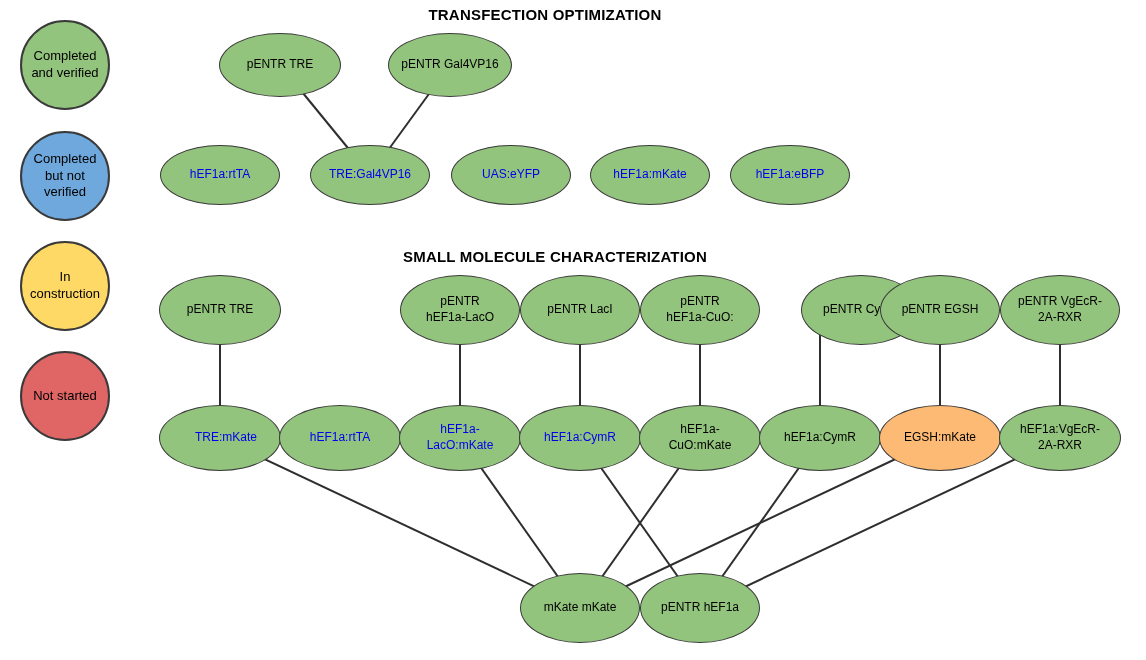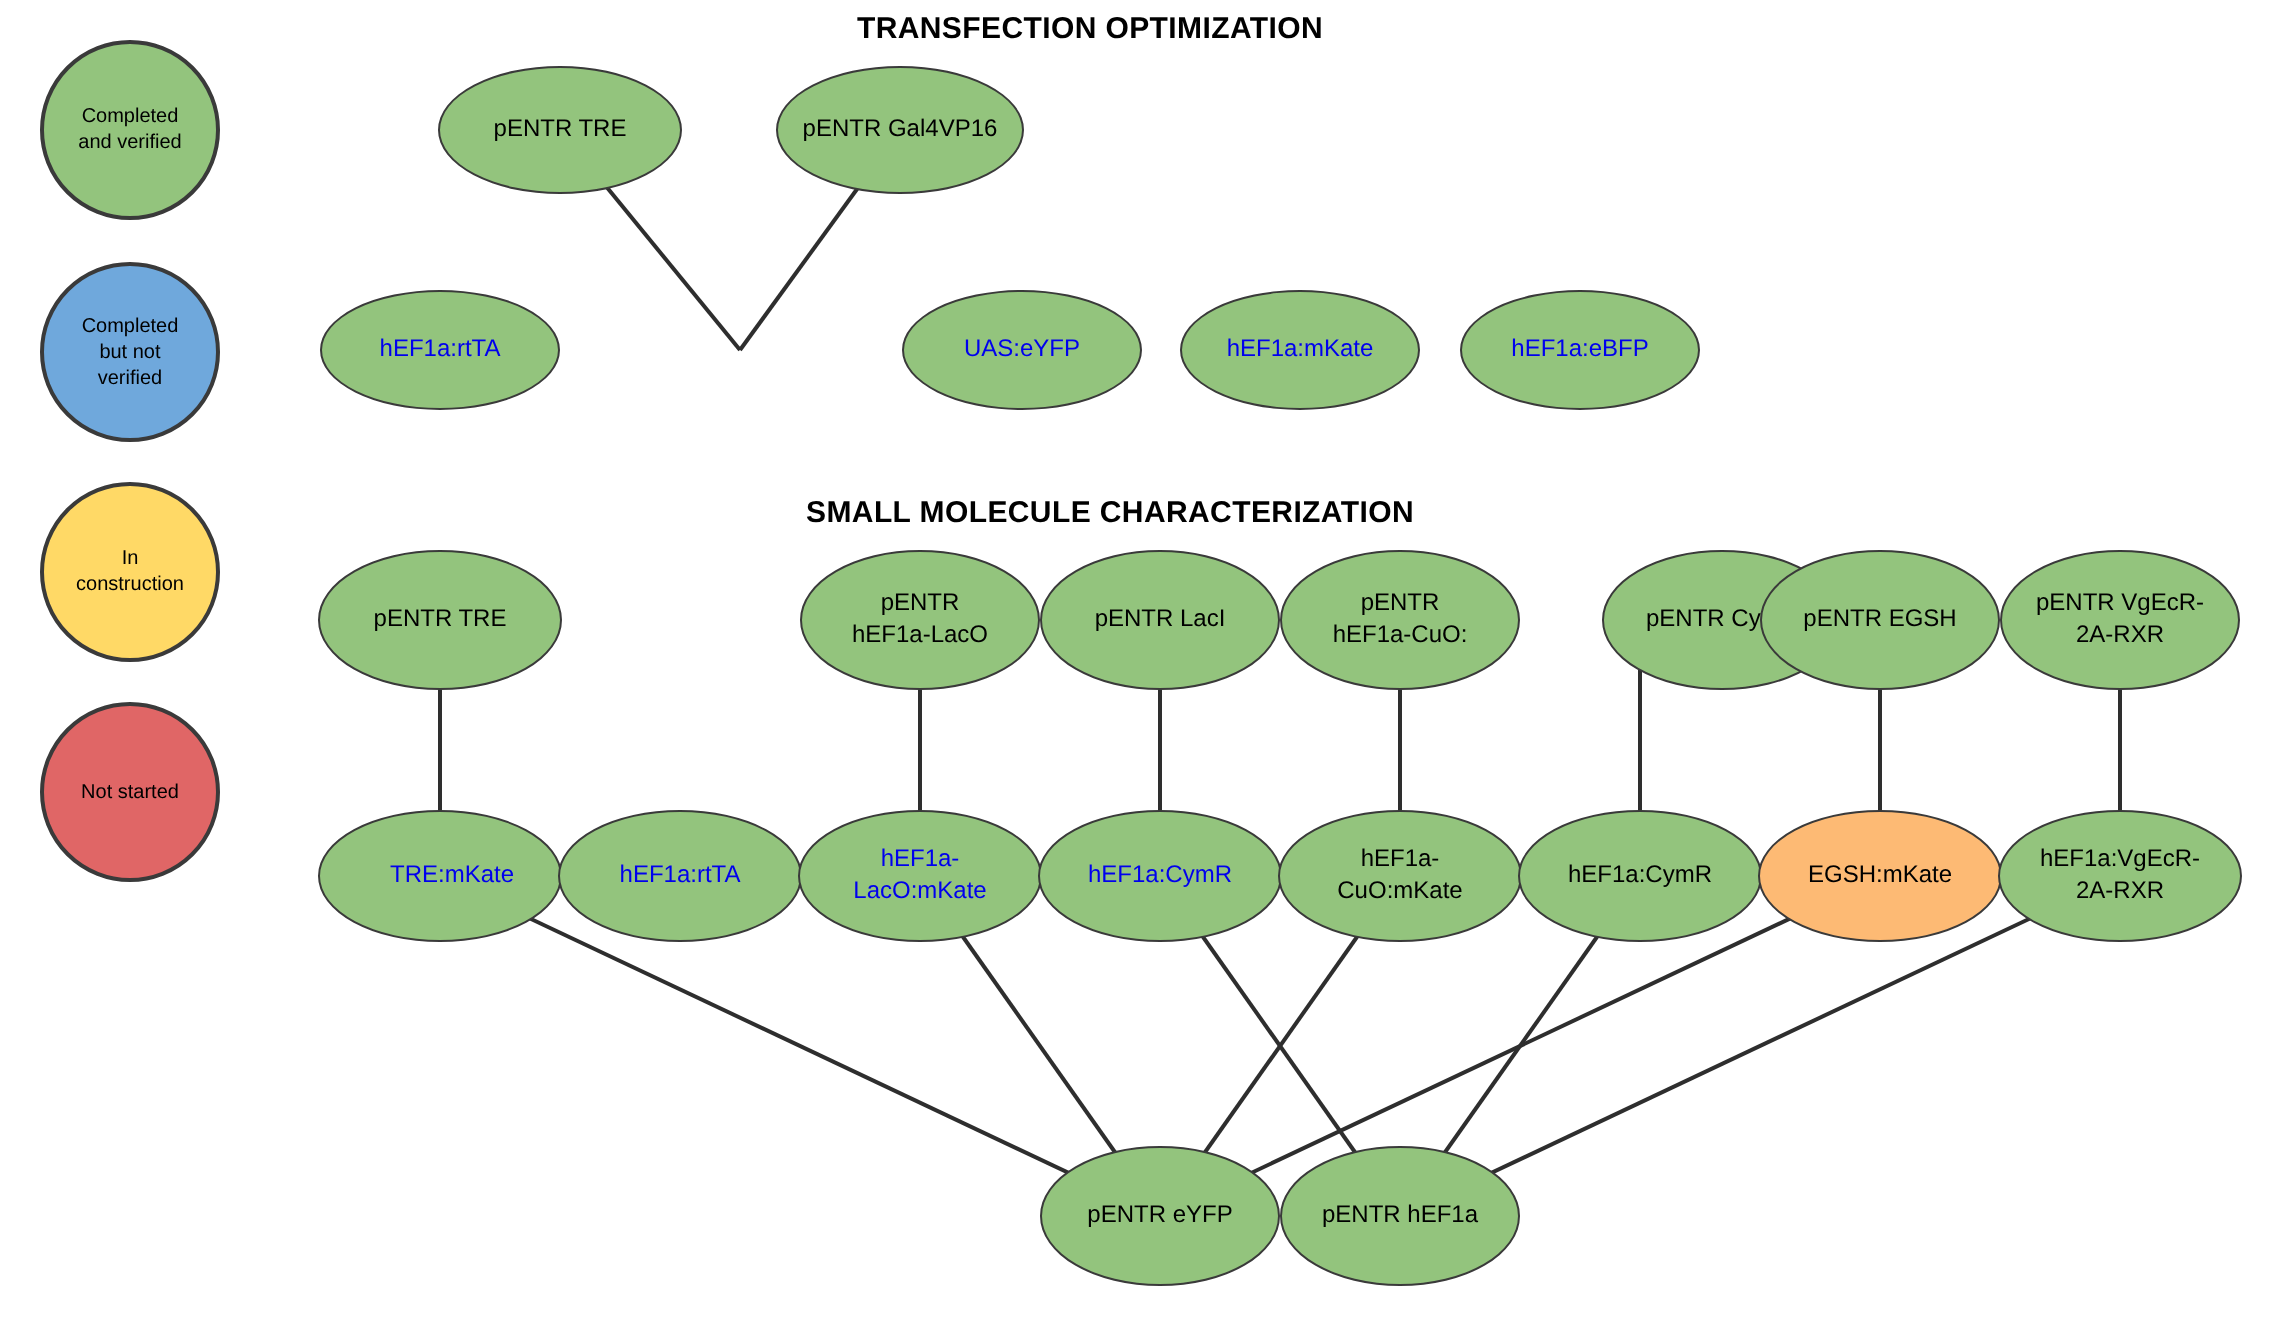--- a/index.html
+++ b/index.html
@@ -10,21 +10,21 @@
     position: absolute; box-sizing: border-box; border-radius: 50%;
     border: 1.6px solid #3a3a3a; display: flex; align-items: center; justify-content: center;
     text-align: center; font-size: 12px; line-height: 1.3; color: #000000;
     white-space: pre-line; pointer-events: auto;
   }
   .node .node-label { white-space: pre-line; }
   .node.is-link .node-label { cursor: pointer; }
   .legend-item {
     position: absolute; box-sizing: border-box; border-radius: 50%;
     border: 2px solid #3a3a3a; display: flex; align-items: center; justify-content: center;
-    text-align: center; font-size: 10px; line-height: 1.3; color: #000000; white-space: pre-line;
+    text-align: center; font-size: 13px; line-height: 1.3; color: #000000; white-space: pre-line;
     pointer-events: auto;
   }
   .section-title {
     position: absolute; z-index: 2; font-size: 15px; font-weight: bold; color: #000000;
     text-align: center; letter-spacing: 0.2px;
   }
 </style>
 </head>
 <body>
 
@@ -44,20 +44,21 @@
       <line x1="700" y1="438" x2="580" y2="608" stroke="#2E2E2E" stroke-width="2"></line>
       <line x1="940" y1="438" x2="580" y2="608" stroke="#2E2E2E" stroke-width="2"></line>
       <line x1="580" y1="438" x2="700" y2="608" stroke="#2E2E2E" stroke-width="2"></line>
       <line x1="820" y1="438" x2="700" y2="608" stroke="#2E2E2E" stroke-width="2"></line>
       <line x1="1060" y1="438" x2="700" y2="608" stroke="#2E2E2E" stroke-width="2"></line>
     </svg>
   <div id="node-layer">
       <div class="node" style="left: 219px; top: 33px; width: 122px; height: 64px; background: rgb(147, 196, 125); border-color: rgb(58, 58, 58);"><span class="node-label">pENTR TRE</span></div>
       <div class="node" style="left: 388px; top: 33px; width: 124px; height: 64px; background: rgb(147, 196, 125); border-color: rgb(58, 58, 58);"><span class="node-label">pENTR Gal4VP16</span></div>
       <div class="node is-link" style="left: 160px; top: 145px; width: 120px; height: 60px; background: rgb(147, 196, 125); border-color: rgb(58, 58, 58);"><span class="node-label" style="color: rgb(0, 0, 238);">hEF1a:rtTA</span></div>
+      <div class="node is-link" style="left: 310px; top: 145px; width: 120px; height: 60px; background: rgb(147, 196, 125); border-color: rgb(58, 58, 58);"><span class="node-label" style="color: rgb(0, 0, 238);">TRE:Gal4VP16</span></div>
       <div class="node is-link" style="left: 451px; top: 145px; width: 120px; height: 60px; background: rgb(147, 196, 125); border-color: rgb(58, 58, 58);"><span class="node-label" style="color: rgb(0, 0, 238);">UAS:eYFP</span></div>
       <div class="node is-link" style="left: 590px; top: 145px; width: 120px; height: 60px; background: rgb(147, 196, 125); border-color: rgb(58, 58, 58);"><span class="node-label" style="color: rgb(0, 0, 238);">hEF1a:mKate</span></div>
       <div class="node is-link" style="left: 730px; top: 145px; width: 120px; height: 60px; background: rgb(147, 196, 125); border-color: rgb(58, 58, 58);"><span class="node-label" style="color: rgb(0, 0, 238);">hEF1a:eBFP</span></div>
       <div class="node" style="left: 159px; top: 275px; width: 122px; height: 70px; background: rgb(147, 196, 125); border-color: rgb(58, 58, 58);"><span class="node-label">pENTR TRE</span></div>
       <div class="node" style="left: 400px; top: 275px; width: 120px; height: 70px; background: rgb(147, 196, 125); border-color: rgb(58, 58, 58);"><span class="node-label">pENTR
 hEF1a-LacO</span></div>
       <div class="node" style="left: 520px; top: 275px; width: 120px; height: 70px; background: rgb(147, 196, 125); border-color: rgb(58, 58, 58);"><span class="node-label">pENTR LacI</span></div>
       <div class="node" style="left: 640px; top: 275px; width: 120px; height: 70px; background: rgb(147, 196, 125); border-color: rgb(58, 58, 58);"><span class="node-label">pENTR
 hEF1a-CuO:</span></div>
       <div class="node" style="left: 801px; top: 275px; width: 120px; height: 70px; background: rgb(147, 196, 125); border-color: rgb(58, 58, 58);"><span class="node-label">pENTR CymR</span></div>
@@ -68,21 +69,21 @@
       <div class="node is-link" style="left: 279px; top: 405px; width: 122px; height: 66px; background: rgb(147, 196, 125); border-color: rgb(58, 58, 58);"><span class="node-label" style="color: rgb(0, 0, 238);">hEF1a:rtTA</span></div>
       <div class="node is-link" style="left: 399px; top: 405px; width: 122px; height: 66px; background: rgb(147, 196, 125); border-color: rgb(58, 58, 58);"><span class="node-label" style="color: rgb(0, 0, 238);">hEF1a-
 LacO:mKate</span></div>
       <div class="node is-link" style="left: 519px; top: 405px; width: 122px; height: 66px; background: rgb(147, 196, 125); border-color: rgb(58, 58, 58);"><span class="node-label" style="color: rgb(0, 0, 238);">hEF1a:CymR</span></div>
       <div class="node" style="left: 639px; top: 405px; width: 122px; height: 66px; background: rgb(147, 196, 125); border-color: rgb(58, 58, 58);"><span class="node-label">hEF1a-
 CuO:mKate</span></div>
       <div class="node" style="left: 759px; top: 405px; width: 122px; height: 66px; background: rgb(147, 196, 125); border-color: rgb(58, 58, 58);"><span class="node-label">hEF1a:CymR</span></div>
       <div class="node" style="left: 879px; top: 405px; width: 122px; height: 66px; background: #fdba74; border-color: rgb(58, 58, 58);"><span class="node-label">EGSH:mKate</span></div>
       <div class="node" style="left: 999px; top: 405px; width: 122px; height: 66px; background: rgb(147, 196, 125); border-color: rgb(58, 58, 58);"><span class="node-label">hEF1a:VgEcR-
 2A-RXR</span></div>
-      <div class="node" style="left: 520px; top: 573px; width: 120px; height: 70px; background: rgb(147, 196, 125); border-color: rgb(58, 58, 58);"><span class="node-label">pENTR eYFP</span></div>
+      <div class="node" style="left: 520px; top: 573px; width: 120px; height: 70px; background: rgb(147, 196, 125); border-color: rgb(58, 58, 58);"><span class="node-label">mKate mKate</span></div>
       <div class="node" style="left: 640px; top: 573px; width: 120px; height: 70px; background: rgb(147, 196, 125); border-color: rgb(58, 58, 58);"><span class="node-label">pENTR hEF1a</span></div>
     </div>
   <div id="legend">
       <div class="legend-item" style="left: 20px; top: 20px; width: 90px; height: 90px; background: rgb(147, 196, 125); border-color: rgb(58, 58, 58);"><span>Completed
 and verified</span></div>
       <div class="legend-item" style="left: 20px; top: 131px; width: 90px; height: 90px; background: rgb(111, 168, 220); border-color: rgb(58, 58, 58);"><span>Completed
 but not
 verified</span></div>
       <div class="legend-item" style="left: 20px; top: 351px; width: 90px; height: 90px; background: rgb(224, 102, 102); border-color: rgb(58, 58, 58);"><span>Not started</span></div>
       <div class="legend-item" style="left: 20px; top: 241px; width: 90px; height: 90px; background: rgb(255, 217, 102); border-color: rgb(58, 58, 58);"><span>In

